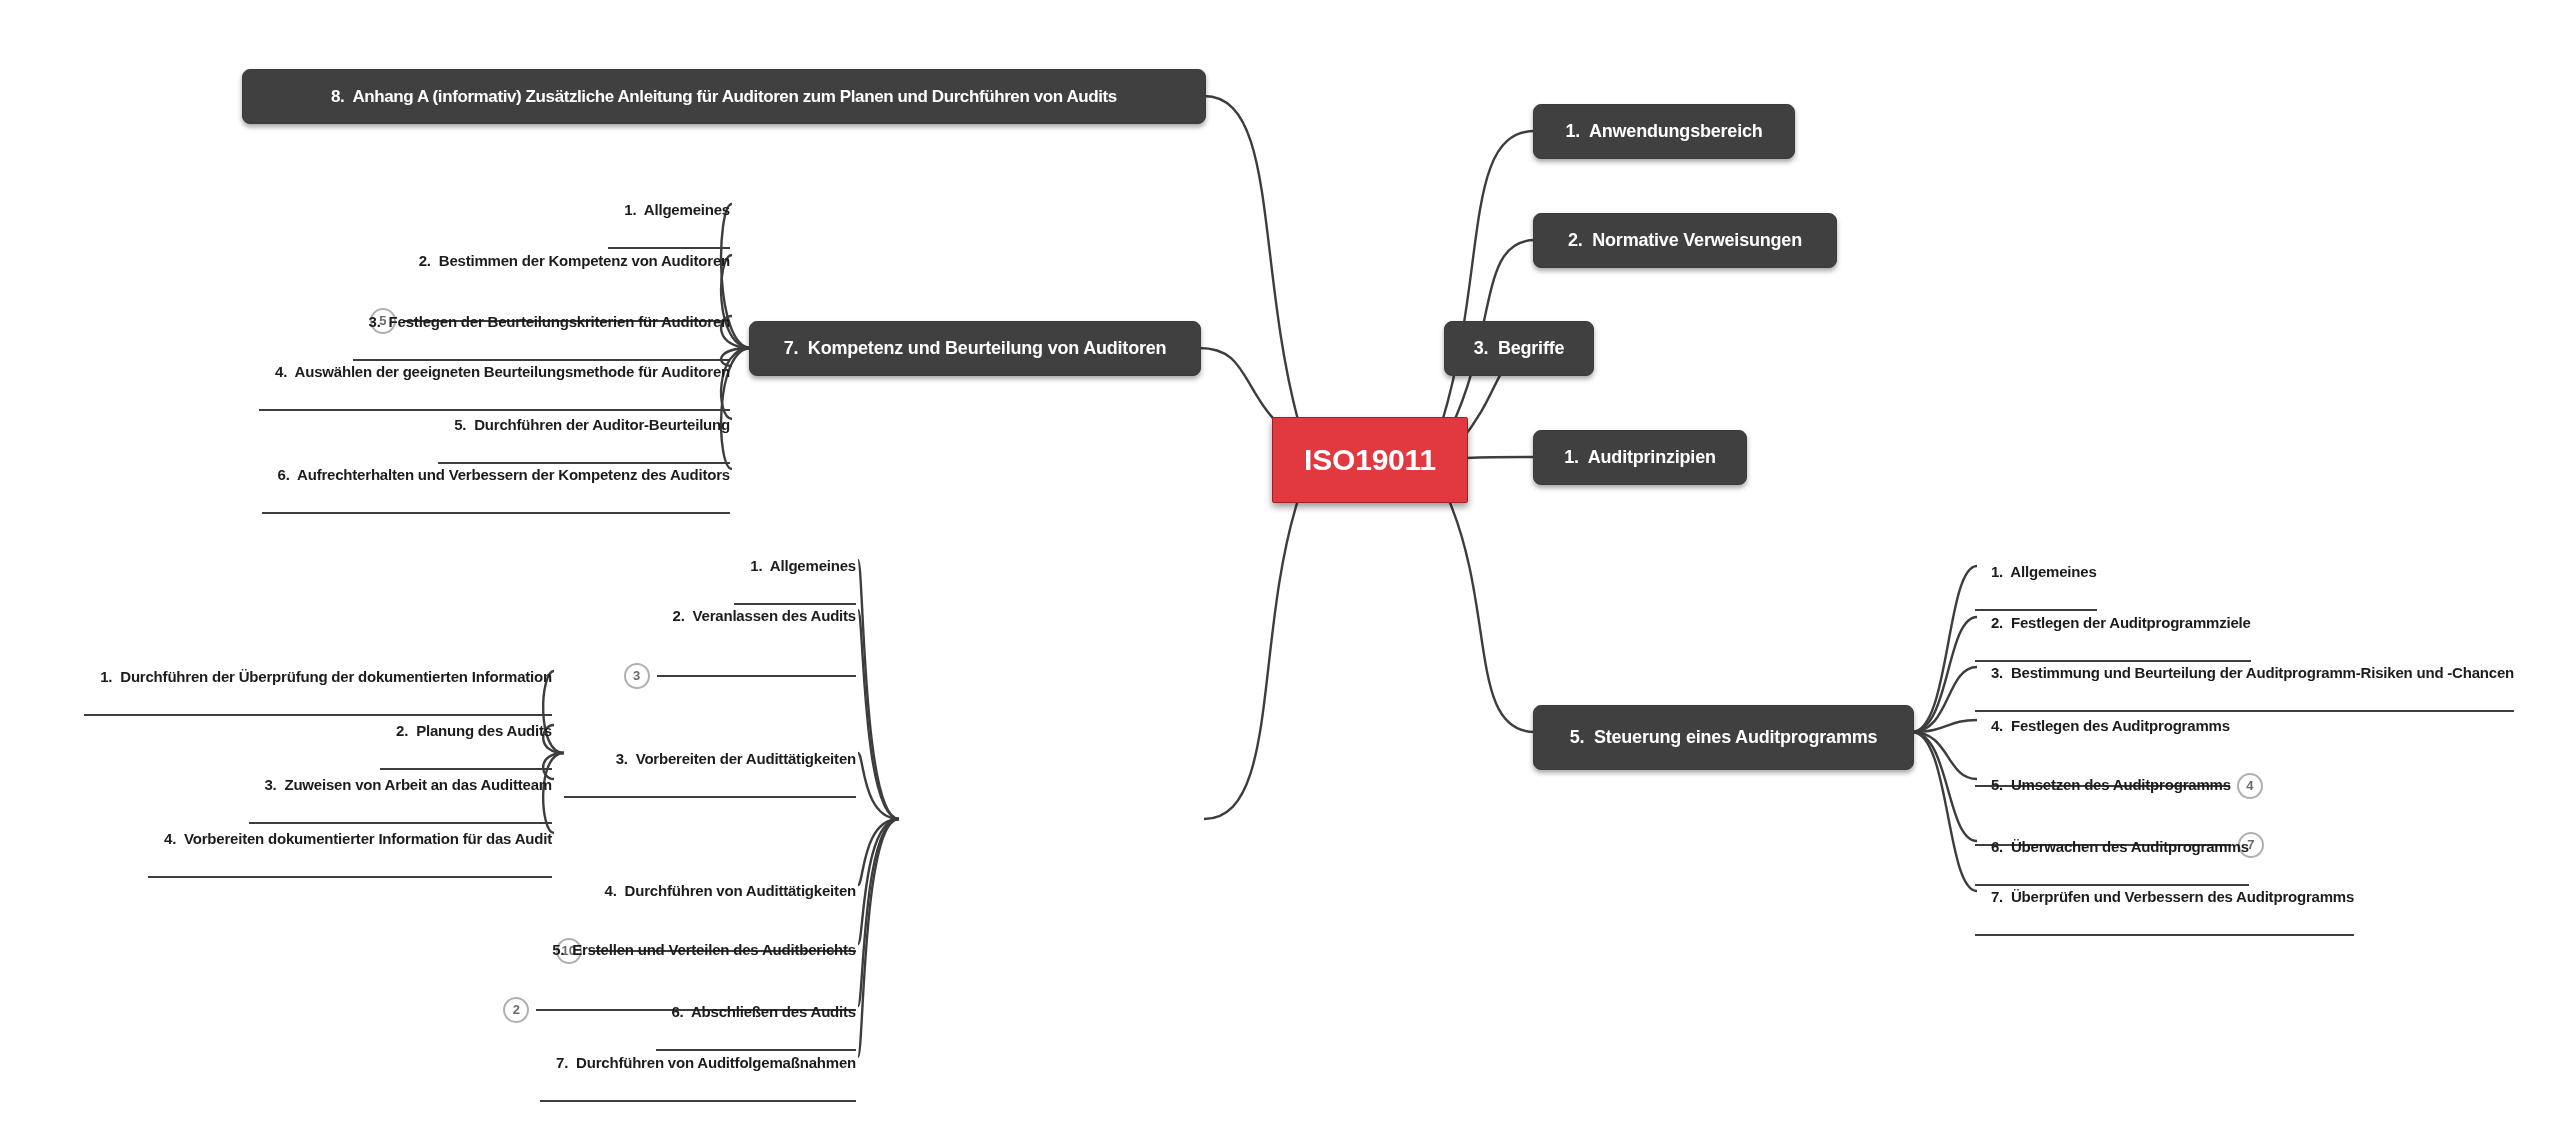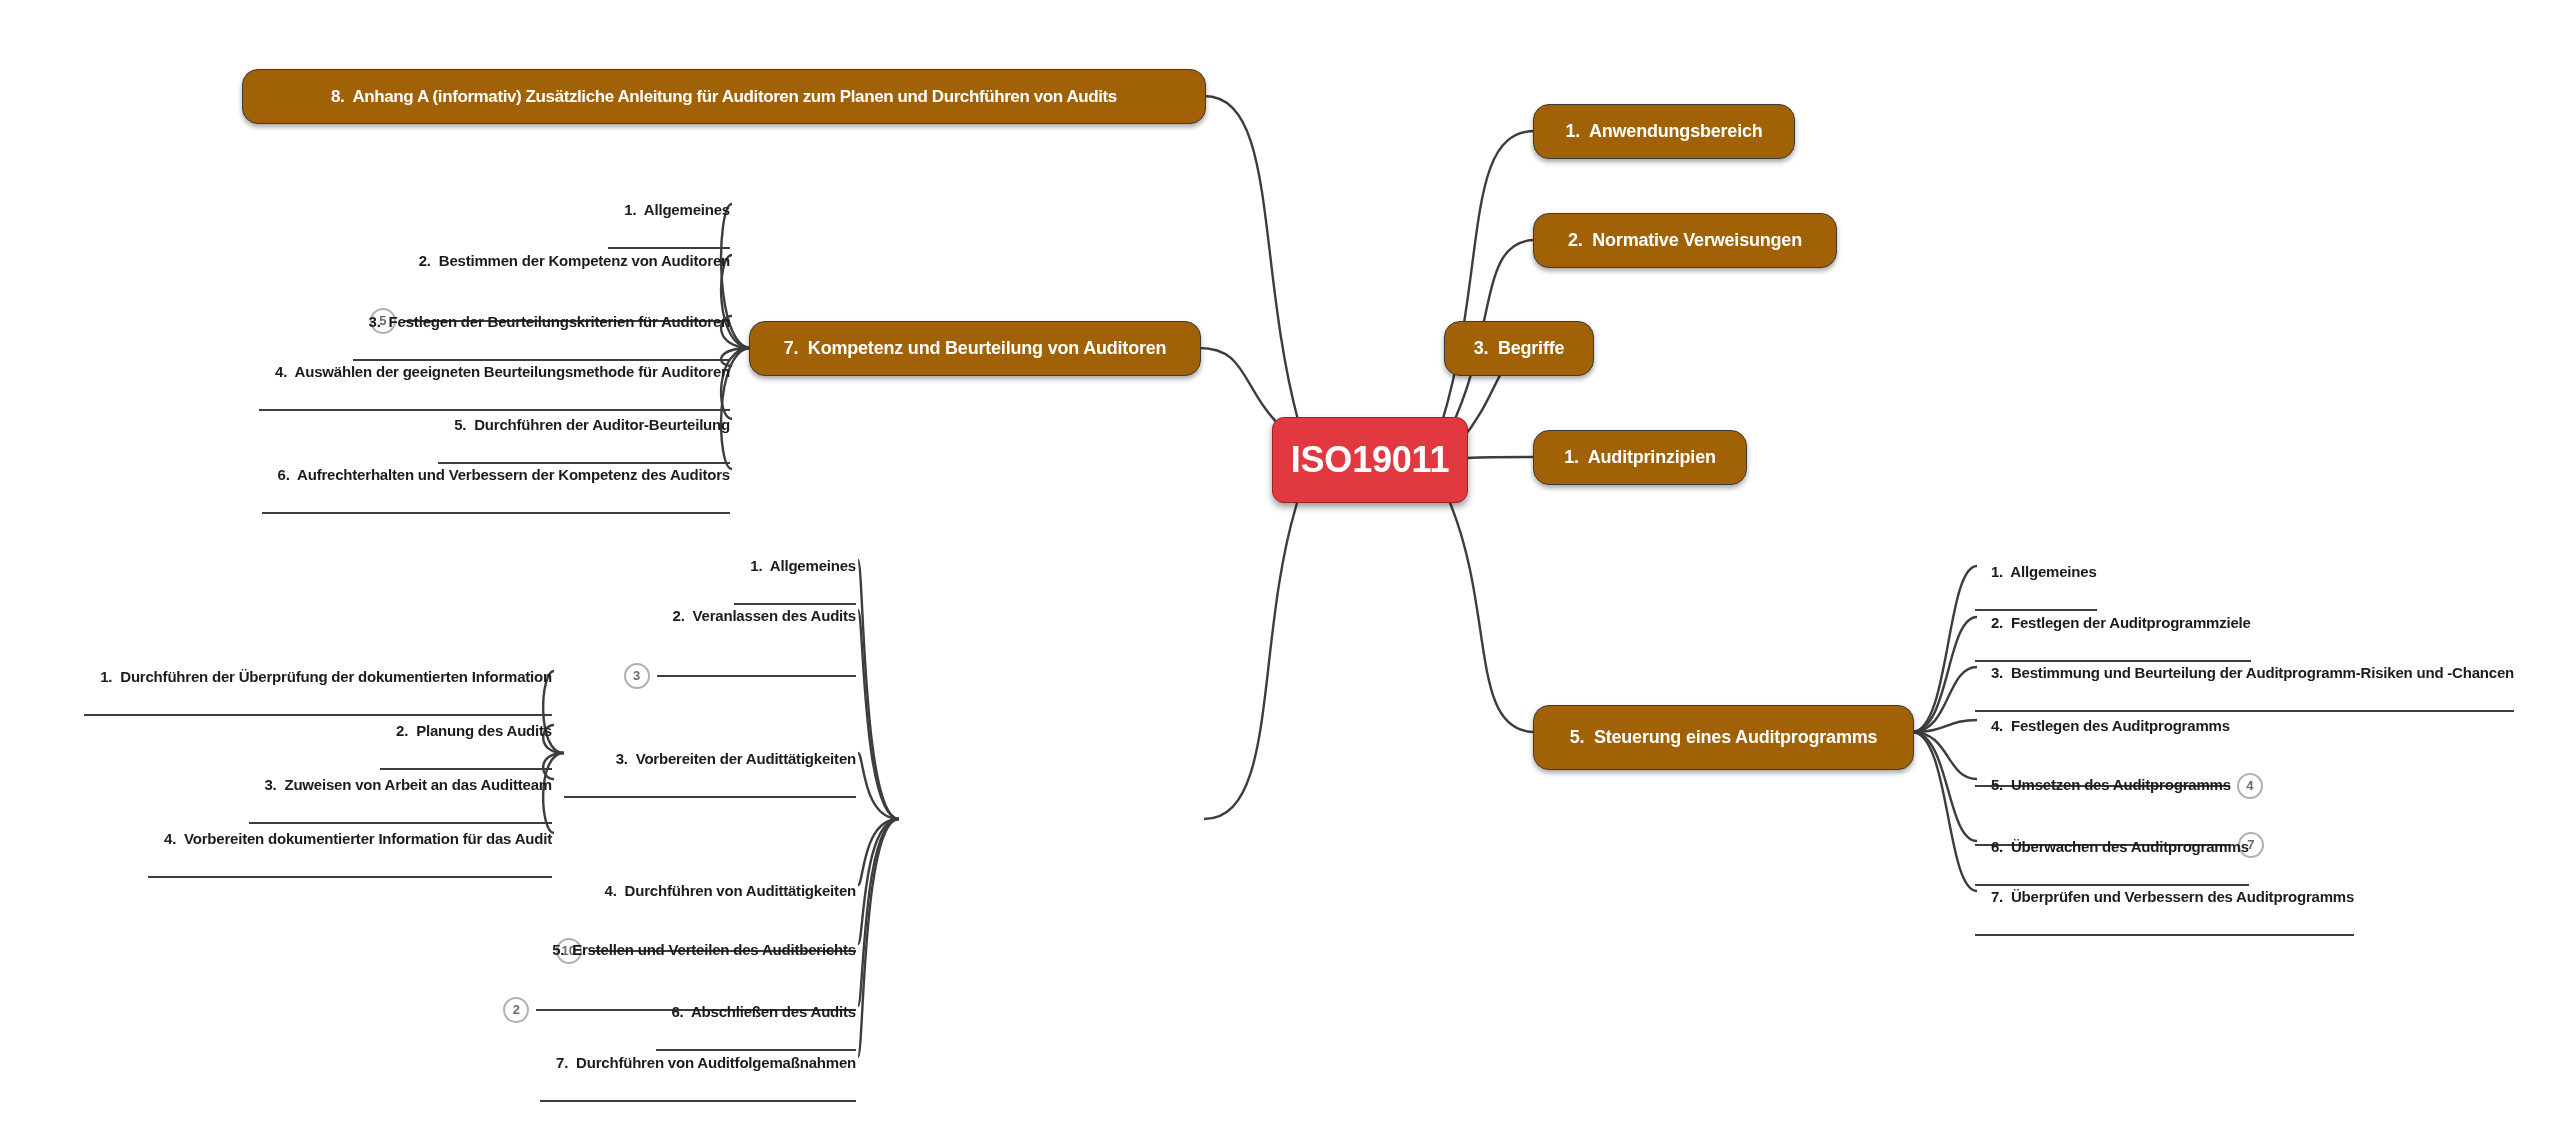--- a/index.html
+++ b/index.html
@@ -5,26 +5,26 @@
   * { margin:0; padding:0; box-sizing:border-box; }
   html,body { background:#ffffff; }
   .canvas {
     position:relative; width:2560px; height:1135px; background:#ffffff;
     overflow:hidden; font-family:"Liberation Sans", sans-serif;
   }
   .links { position:absolute; left:0; top:0; width:2560px; height:1135px; z-index:1; }
   .link { fill:none; stroke:#3d3d3d; stroke-width:2.4; }
   .node {
     position:absolute; z-index:3; display:flex; align-items:center; justify-content:center;
-    background:#a16207; color:#ffffff; font-weight:bold; font-size:18px; letter-spacing:-0.2px;
-    white-space:pre; border:1px solid #3b3b3b; border-radius:16px;
+    background:#404040; color:#ffffff; font-weight:bold; font-size:18px; letter-spacing:-0.2px;
+    white-space:pre; border:1px solid #3b3b3b; border-radius:8px;
     box-shadow:0 3px 5px rgba(0,0,0,0.35);
   }
   .node.central {
-    background:#e23840; border-color:#9c2227; font-size:36px; border-radius:12px;
+    background:#e23840; border-color:#9c2227; font-size:30px; border-radius:2px;
     box-shadow:0 4px 7px rgba(0,0,0,0.4);
   }
   .node.wide { font-size:17px; letter-spacing:-0.4px; }
   .sub {
     position:absolute; z-index:2; color:#1c1c1c; font-weight:bold; font-size:15px;
     letter-spacing:-0.2px; line-height:22px; padding-bottom:4px;
     border-bottom:2px solid #3d3d3d; white-space:pre;
   }
   .sub.ra { text-align:right; }
   .badge {

